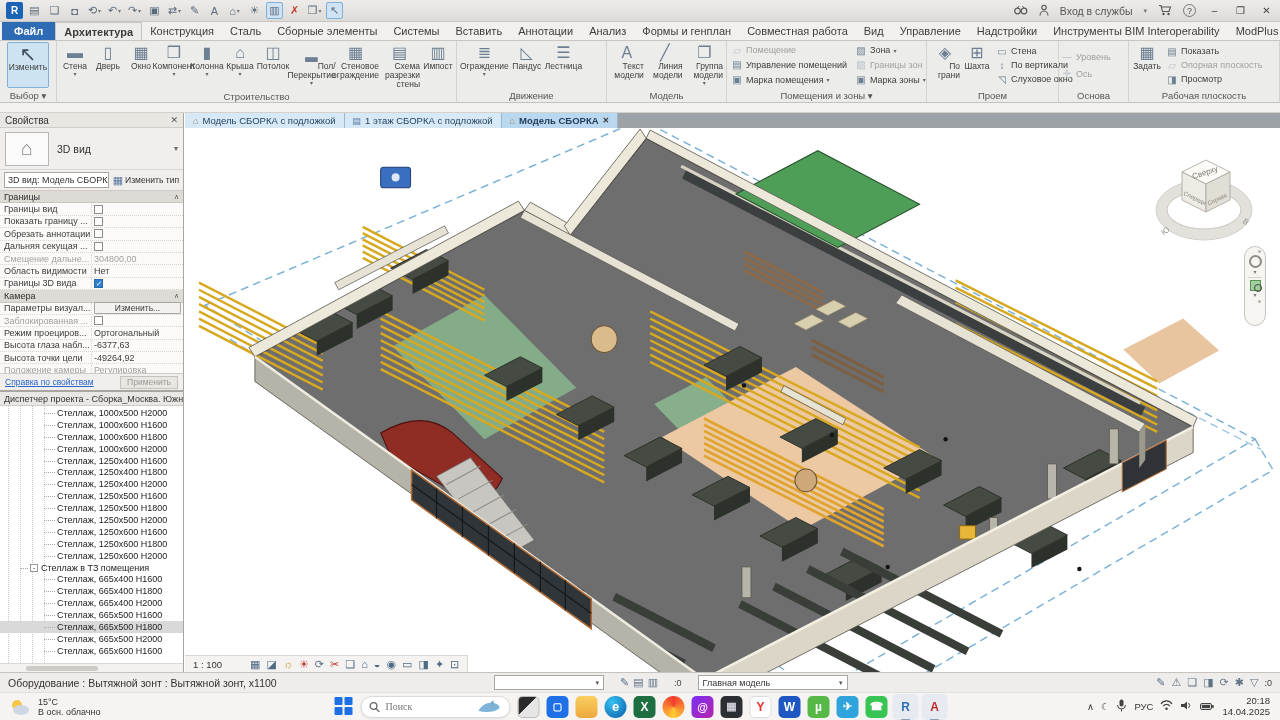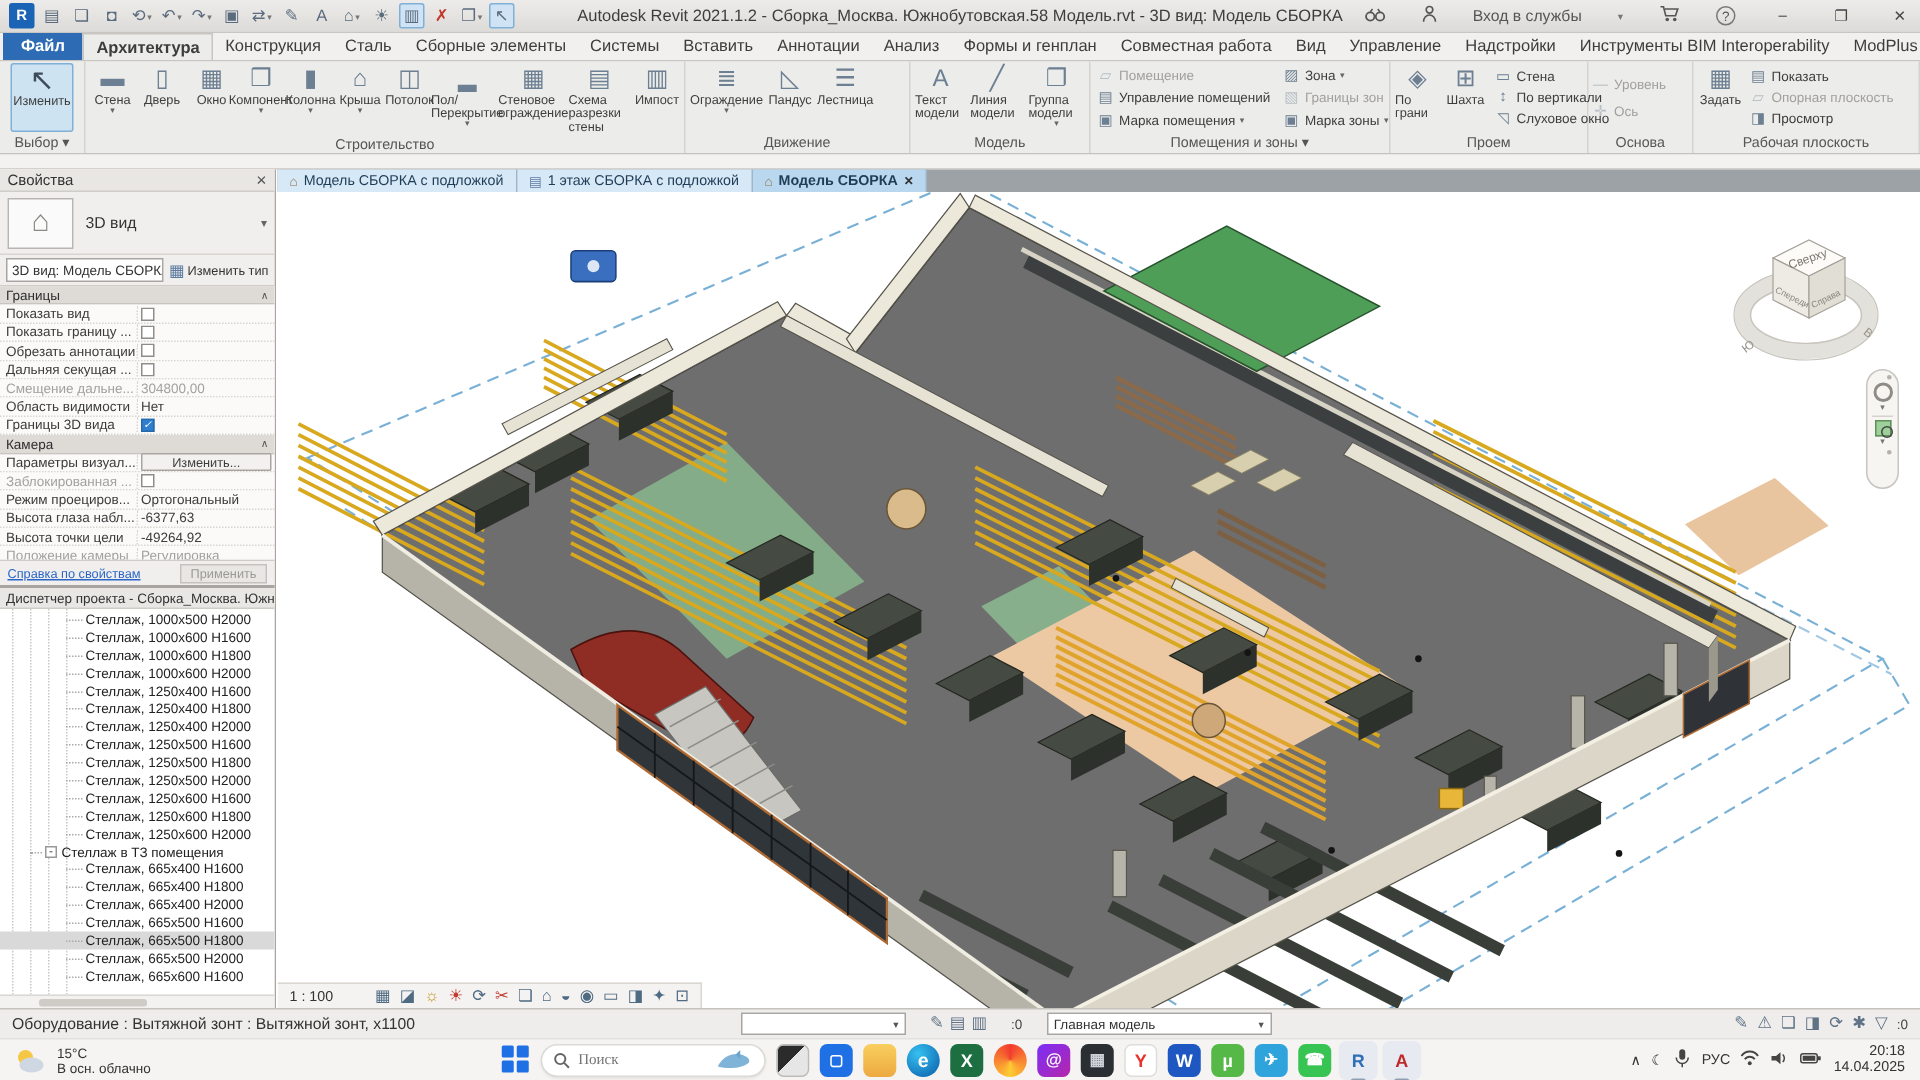--- a/index.html
+++ b/index.html
@@ -8,38 +8,38 @@
 
 
 .titlebar{height:22px;background:linear-gradient(#eeecea,#dddbd8);display:flex;align-items:center;padding:0 6px;position:relative;border-bottom:1px solid #c8c6c3}
 .qat{display:flex;align-items:center;gap:3px}
 .qicon{width:17px;height:17px;display:flex;align-items:center;justify-content:center;font-size:11px;color:#5a6b7d;cursor:default;position:relative}
 .qicon.logo{color:#fff;background:#1b63b5;border-radius:2px;font-weight:bold;font-size:10px}
 .qicon.hl{background:#cfe3f5;border:1px solid #7fb0d8;border-radius:2px}
 .qicon.red{color:#c0392b}
 .qicon.drop::after{content:"▾";font-size:6px;color:#777;margin-left:1px}
 .title{position:absolute;left:50%;transform:translateX(-50%);font-size:11px;color:#3d3d3d;white-space:nowrap}
-.tright{margin-left:auto;display:flex;align-items:center;gap:24px;font-size:10.5px;color:#555}
+.tright{margin-left:auto;display:flex;align-items:center;gap:11px;font-size:10.5px;color:#555}
 .helpcirc{width:13px;height:13px;border:1px solid #777;border-radius:50%;display:flex;align-items:center;justify-content:center;font-size:9px}
 .winbtn{width:15px;text-align:center;font-size:10px;color:#444}
 
 
 .tabrow{height:19px;background:#f2f0ee;display:flex;align-items:stretch;padding-left:2px;border-bottom:1px solid #c9c6c2}
 .rtab{padding:3px 8px 2px;font-size:11px;color:#3d3d3d;cursor:pointer;white-space:nowrap}
 .rtab.file{background:#2d6cb4;color:#fff;font-weight:bold;padding:3px 12px 2px}
 .rtab.active{background:#ececea;border:1px solid #c9c6c2;border-bottom:none;font-weight:bold}
 
 
 .ribbon{height:62px;background:#ececea;display:flex;border-bottom:1px solid #c5c2be}
 .rpanel{border-right:1px solid #d6d3cf;display:flex;flex-direction:column;flex:0 0 auto}
 .rbody{flex:1;display:flex;align-items:stretch;padding:1px 2px;gap:1px}
 .rlabel{height:13px;font-size:9.5px;color:#555;text-align:center;line-height:13px;white-space:nowrap;overflow:hidden;padding:0 4px}
 .bigbtn{display:flex;flex-direction:column;align-items:center;padding:2px 1px 0;min-width:32px;cursor:pointer;border-radius:2px}
 .bigbtn .bicon{font-size:16px;line-height:18px;color:#6d7f92}
-.bigbtn .blabel{font-size:8.5px;line-height:9px;color:#3e3e3e;text-align:left;max-width:64px}
+.bigbtn .blabel{font-size:8.5px;line-height:9px;color:#3e3e3e;text-align:right;max-width:64px}
 .bigbtn .bcaret{display:none;font-size:6px;color:#666;line-height:6px}
 .bigbtn.drop .bcaret{display:block}
 .bigbtn.sel{background:#cde3f2;border:1px solid #7fb0d8}
 .bigbtn.modify .bicon{font-size:20px;color:#3e4c59}
 .smallcol{display:flex;flex-direction:column;justify-content:space-around;padding:2px}
 .rgrid{display:grid;grid-auto-flow:column;grid-template-rows:repeat(3,1fr);column-gap:8px;padding:2px 4px}
 .sbtn{display:flex;align-items:center;gap:3px;font-size:9px;color:#3e3e3e;cursor:pointer;white-space:nowrap}
 .sbtn .sicon{font-size:10px;color:#6d7f92;width:12px;text-align:center}
 .sbtn .scaret{display:none;font-size:6px;color:#666}
 .sbtn.drop .scaret{display:inline}
@@ -174,21 +174,20 @@
       <span class="qicon drop">⇄</span>
       <span class="qicon">✎</span>
       <span class="qicon">A</span>
       <span class="qicon drop">⌂</span>
       <span class="qicon">☀</span>
       <span class="qicon hl">▥</span>
       <span class="qicon red">✗</span>
       <span class="qicon drop">❐</span>
       <span class="qicon hl">↖</span>
     </div>
-  <div class="title">Autodesk Revit 2021.1.2 - Сборка_Москва. Южнобутовская.58 Модель.rvt - 3D вид: Модель СБОРКА</div>
   <div class="tright">
     <span><svg width="14" height="11">
           <circle cx="3.5" cy="7" r="2.8" fill="none" stroke="#555" stroke-width="1.2"></circle>
           <circle cx="10" cy="7" r="2.8" fill="none" stroke="#555" stroke-width="1.2"></circle>
           <path d="M3.5,4 L5,2 M10,4 L8.5,2" stroke="#555" fill="none"></path>
         </svg></span>
     <span><svg width="10" height="12">
           <circle cx="5" cy="3.5" r="2.2" fill="none" stroke="#555" stroke-width="1.1"></circle>
           <path d="M1,11.5 a4,4.5 0 0 1 8,0" fill="none" stroke="#555" stroke-width="1.1"></path>
         </svg></span>
@@ -519,21 +518,21 @@
     </div>
     <div class="pgrid">
 
         <div class="prow group">
           <span class="plabel">Границы</span>
 
           <span class="gcol">∧</span>
         </div>
 
         <div class="prow cb">
-          <span class="plabel">Показать вид</span>
+          <span class="plabel">Границы вид</span>
           <span class="pval">
             <i class="cbx"></i>
             <span class="pvtext"></span>
           </span>
 
         </div>
 
         <div class="prow cb">
           <span class="plabel">Показать границу ...</span>
           <span class="pval">

